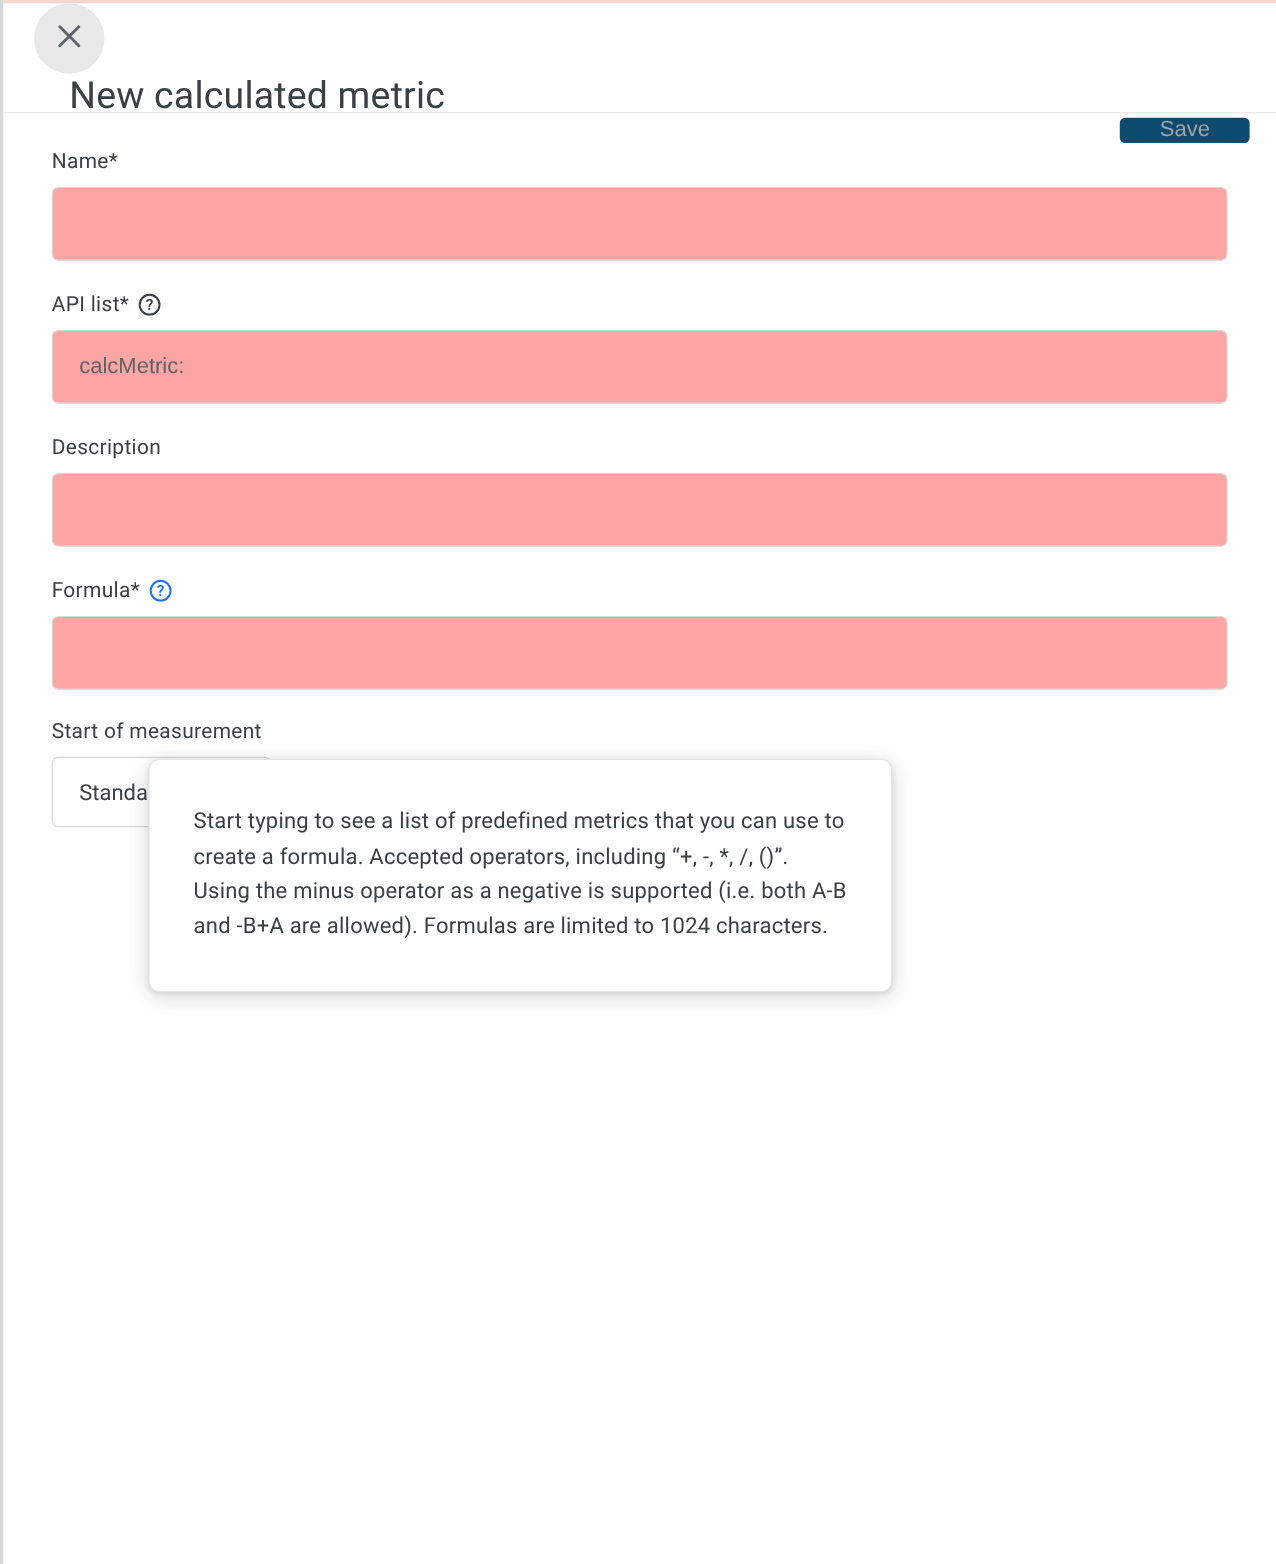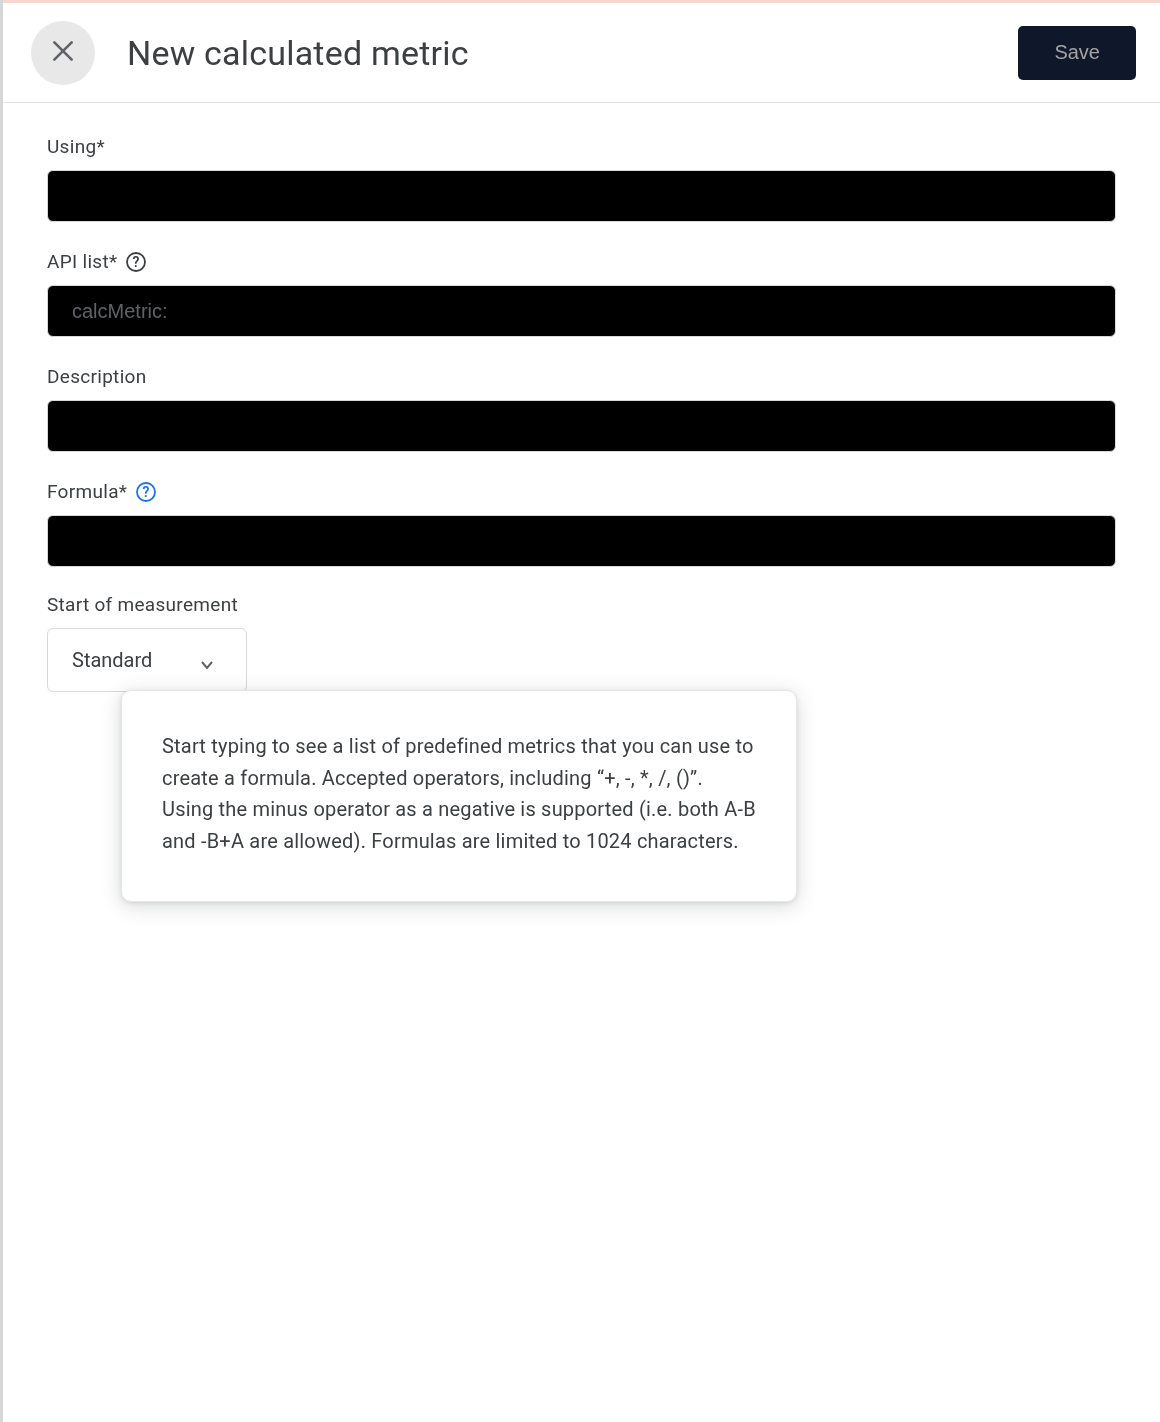--- a/index.html
+++ b/index.html
@@ -17,25 +17,25 @@
       width: 1160px;
       height: 1422px;
       border-left: 3px solid #d7d7d7;
     }
     .top-accent {
       height: 3px;
       background: #f6d6cf;
     }
     .header {
       display: flex;
-      align-items: center;
       height: 100px;
       padding: 0 24px 0 28px;
       border-bottom: 1px solid #e4e4e4;
       position: relative;
+      flex-direction: column;
     }
     .close-circle {
       width: 64px;
       height: 64px;
       border-radius: 50%;
       background: #e8e8e8;
       display: flex;
       align-items: center;
       justify-content: center;
       cursor: pointer;
@@ -47,21 +47,21 @@
       font-size: 34px;
       font-weight: 400;
       color: #3c4043;
       margin-left: 32px;
       letter-spacing: 0.2px;
     }
     .save-btn {
       margin-left: auto;
       height: 54px;
       padding: 0 36px;
-      background: #0f172a;
+      background: #0c4a6e;
       color: #a3a3a3;
       border: none;
       border-radius: 5px;
       font-size: 20px;
       font-weight: 500;
       cursor: not-allowed;
     }
     .form-area {
       padding: 32px 44px;
       position: relative;
@@ -83,24 +83,24 @@
       height: 22px;
       cursor: pointer;
     }
     .help-icon svg { width: 22px; height: 22px; }
     .help-gray circle { stroke: #3c4043; stroke-width: 1.8; fill: none; }
     .help-gray text { fill: #3c4043; font-size: 14px; font-weight: 600; }
     .help-blue circle { stroke: #1a73e8; stroke-width: 1.8; fill: none; }
     .help-blue text { fill: #1a73e8; font-size: 14px; font-weight: 600; }
     .text-input {
       width: 100%;
-      height: 52px;
+      height: 67px;
       border: 1px solid #d9d9d9;
       border-radius: 6px;
-      background: #000000;
+      background: #fca5a5;
       padding: 0 24px;
       font-size: 20px;
       color: #5f6368;
       outline: none;
     }
     .select-wrap {
       display: inline-flex;
       align-items: center;
       height: 64px;
       border: 1px solid #d9d9d9;
@@ -112,21 +112,21 @@
       cursor: pointer;
       gap: 48px;
     }
     .chev-down {
       width: 14px;
       height: 14px;
     }
     .chev-down svg polyline { stroke: #5f6368; stroke-width: 2; fill: none; }
     .tooltip-card {
       position: absolute;
-      left: 118px;
+      left: 132px;
       top: 587px;
       width: 676px;
       background: #fff;
       border: 1px solid #e6e6e6;
       border-radius: 10px;
       box-shadow: 0 4px 20px rgba(60,64,67,0.2), 0 1px 4px rgba(60,64,67,0.12);
       padding: 40px 40px 44px 40px;
       font-size: 20px;
       line-height: 1.58;
       color: #3c4043;
@@ -150,21 +150,21 @@
       </span>
     </div>
     <div class="title">New calculated metric</div>
     <button class="save-btn">Save</button>
   </div>
 
   <div class="form-area">
 
     <div class="field">
       <div class="field-label">
-        <span>Using*</span>
+        <span>Name*</span>
       </div>
       <input class="text-input" type="text" value="" style="">
     </div>
 
     <div class="field">
       <div class="field-label">
         <span>API list*</span>
         <span class="help-icon help-gray">
           <svg viewBox="0 0 22 22">
             <circle cx="11" cy="11" r="9"></circle>

